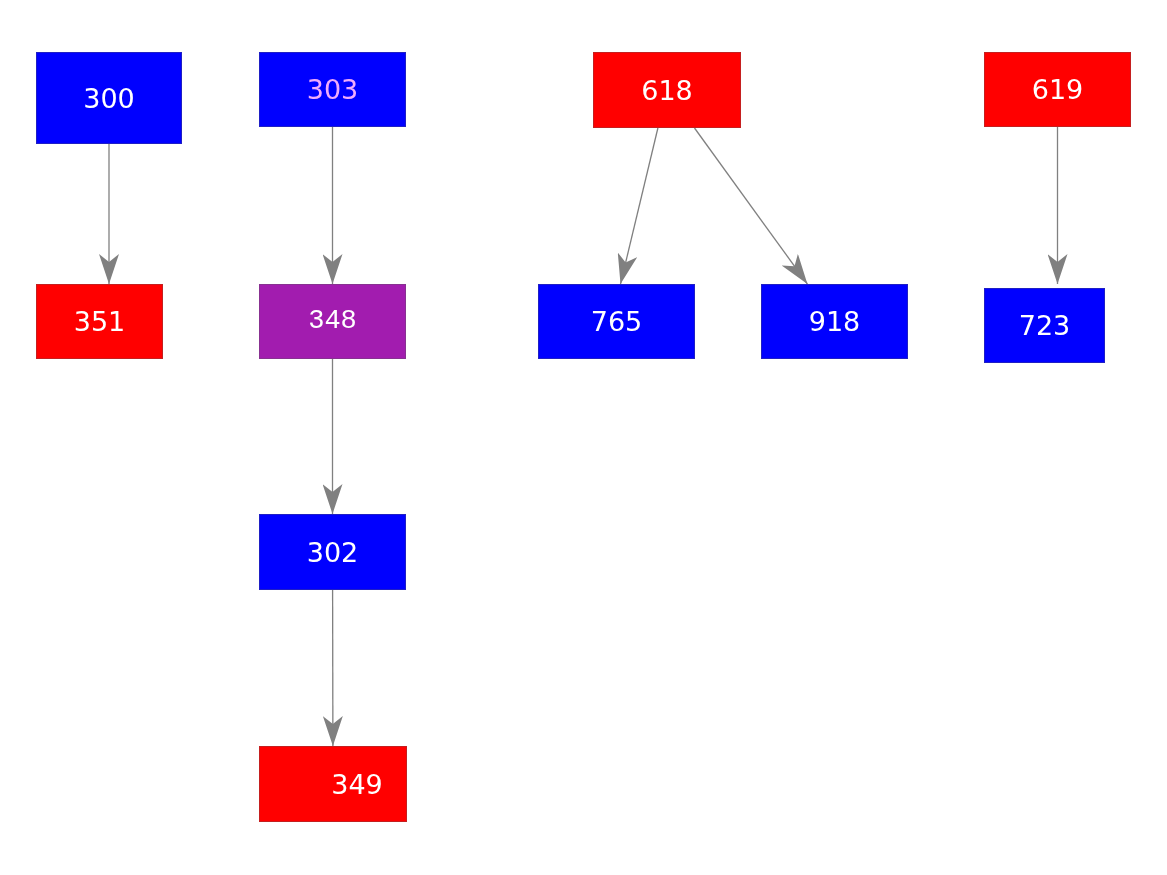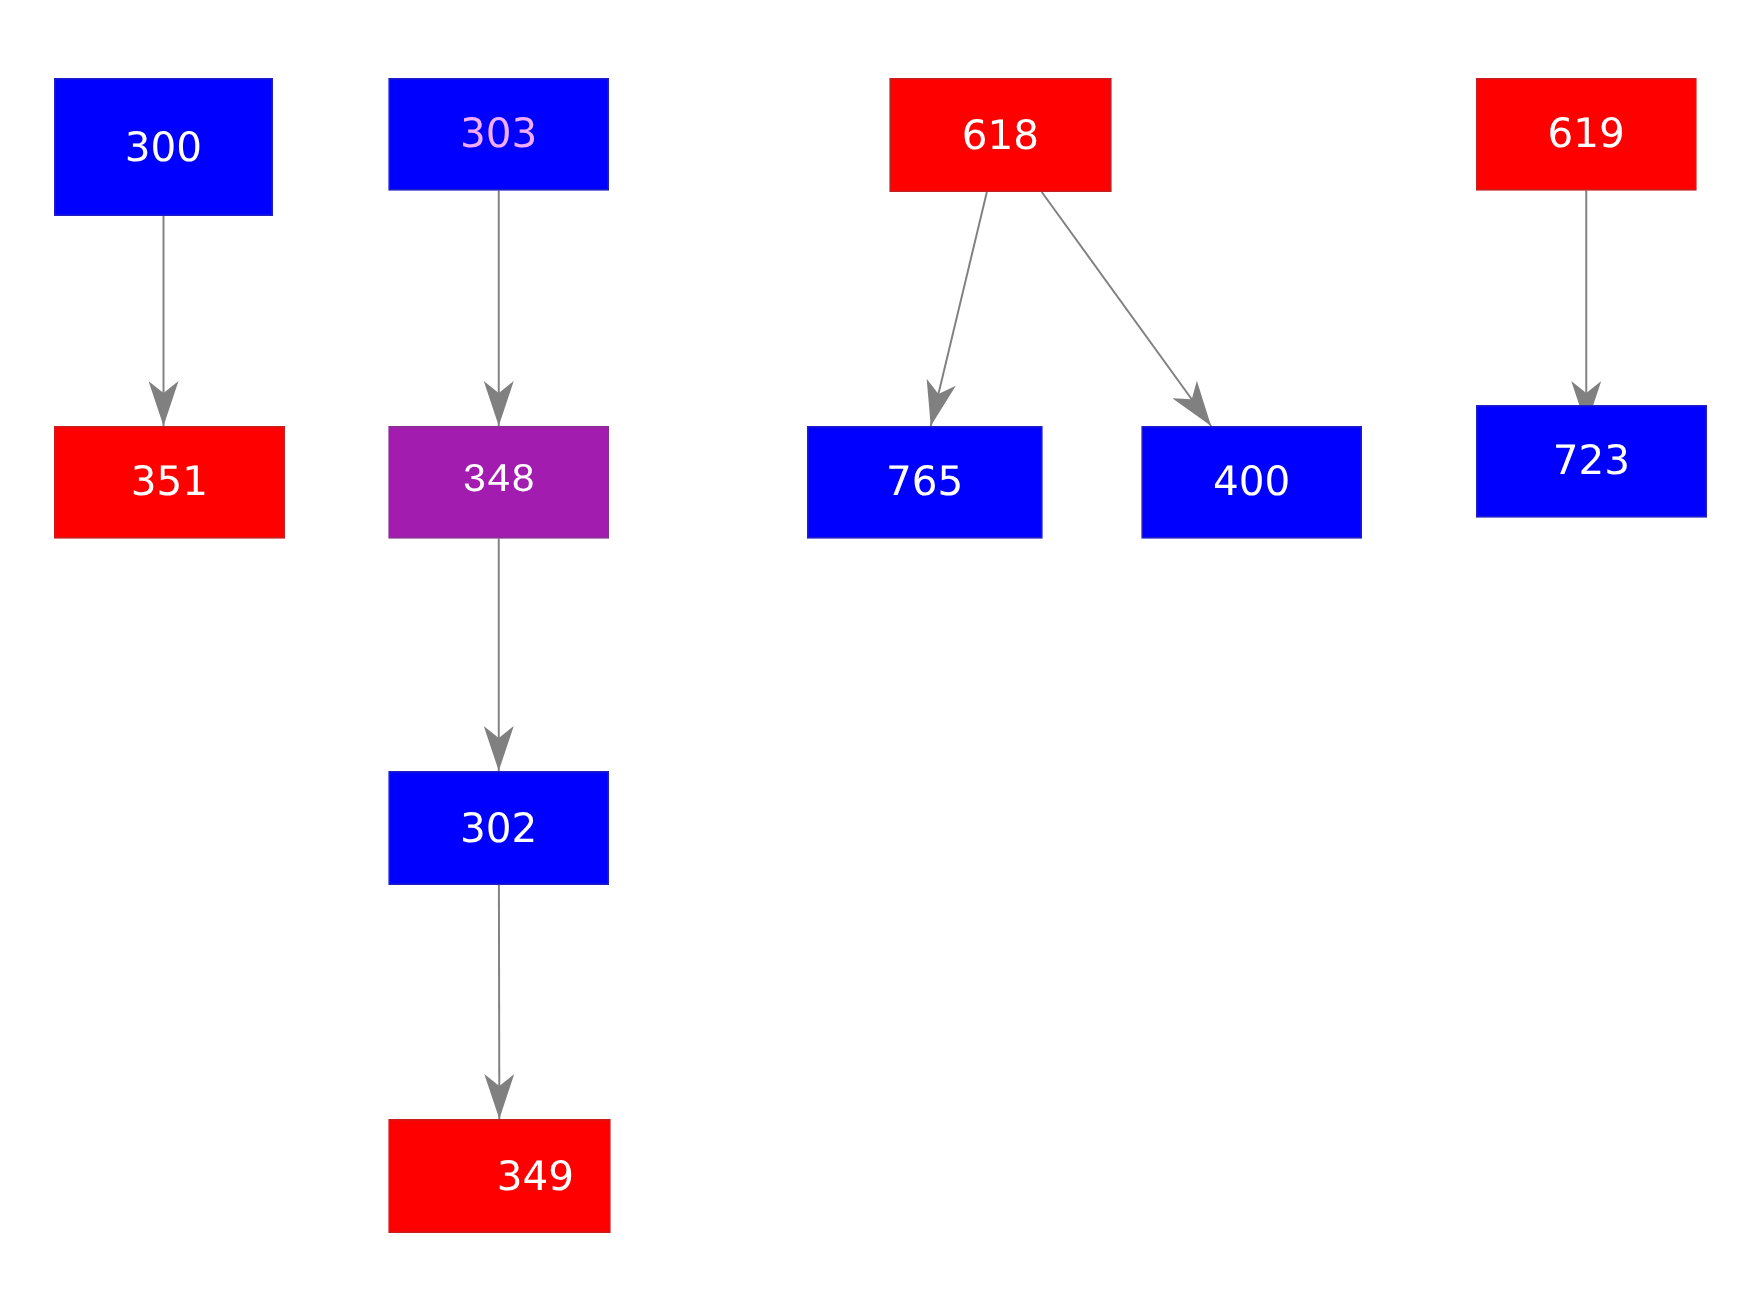--- a/index.html
+++ b/index.html
@@ -53,21 +53,21 @@
         <line x1="657.9" y1="128" x2="620.5" y2="284" stroke="#808080" stroke-width="1.3" marker-end="url(#arrowhead)"></line>
         <line x1="694.5" y1="128" x2="807.4" y2="284" stroke="#808080" stroke-width="1.3" marker-end="url(#arrowhead)"></line>
         <line x1="1057.5" y1="127" x2="1057.5" y2="284" stroke="#808080" stroke-width="1.3" marker-end="url(#arrowhead)"></line>
       </g>
   </svg>
   <div id="node-layer">
       <div class="graph-node" style="left: 36px; top: 52px; width: 146px; height: 92px; background: rgb(0, 0, 255); color: rgb(255, 255, 255);">300</div>
       <div class="graph-node" style="left: 259px; top: 52px; width: 147px; height: 75px; background: rgb(0, 0, 255); color: #f0abfc;">303</div>
       <div class="graph-node" style="left: 593px; top: 52px; width: 148px; height: 76px; background: rgb(255, 0, 0); color: rgb(255, 255, 255);">618</div>
       <div class="graph-node" style="left: 984px; top: 52px; width: 147px; height: 75px; background: rgb(255, 0, 0); color: rgb(255, 255, 255);">619</div>
-      <div class="graph-node" style="left: 36px; top: 284px; width: 154px; height: 75px; background: rgb(255, 0, 0); color: rgb(255, 255, 255);">351</div>
+      <div class="graph-node" style="left: 36px; top: 284px; width: 127px; height: 75px; background: rgb(255, 0, 0); color: rgb(255, 255, 255);">351</div>
       <div class="graph-node" style="left: 259px; top: 284px; width: 147px; height: 75px; background: #a21caf; color: rgb(255, 255, 255); font-family: Liberation Mono, monospace;">348</div>
       <div class="graph-node" style="left: 538px; top: 284px; width: 157px; height: 75px; background: rgb(0, 0, 255); color: rgb(255, 255, 255);">765</div>
-      <div class="graph-node" style="left: 761px; top: 284px; width: 147px; height: 75px; background: rgb(0, 0, 255); color: rgb(255, 255, 255);">400</div>
-      <div class="graph-node" style="left: 984px; top: 270px; width: 154px; height: 75px; background: rgb(0, 0, 255); color: rgb(255, 255, 255);">723</div>
+      <div class="graph-node" style="left: 761px; top: 284px; width: 147px; height: 75px; background: rgb(0, 0, 255); color: rgb(255, 255, 255);">918</div>
+      <div class="graph-node" style="left: 984px; top: 288px; width: 121px; height: 75px; background: rgb(0, 0, 255); color: rgb(255, 255, 255);">723</div>
       <div class="graph-node" style="left: 259px; top: 514px; width: 147px; height: 76px; background: rgb(0, 0, 255); color: rgb(255, 255, 255);">302</div>
       <div class="graph-node" style="left: 259px; top: 746px; width: 148px; height: 76px; background: rgb(255, 0, 0); color: rgb(255, 255, 255); padding-left: 48px;">349</div>
     </div>
 </div>
 
 </body></html>

